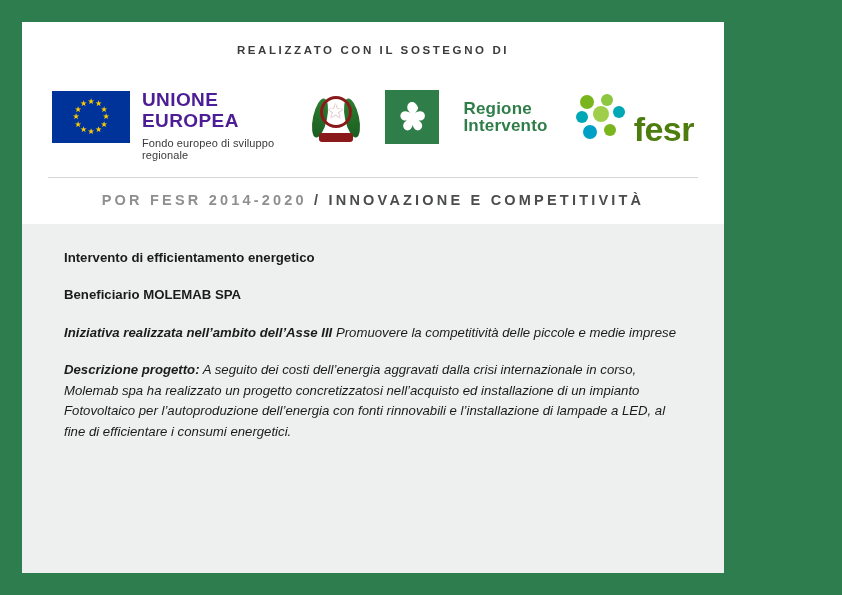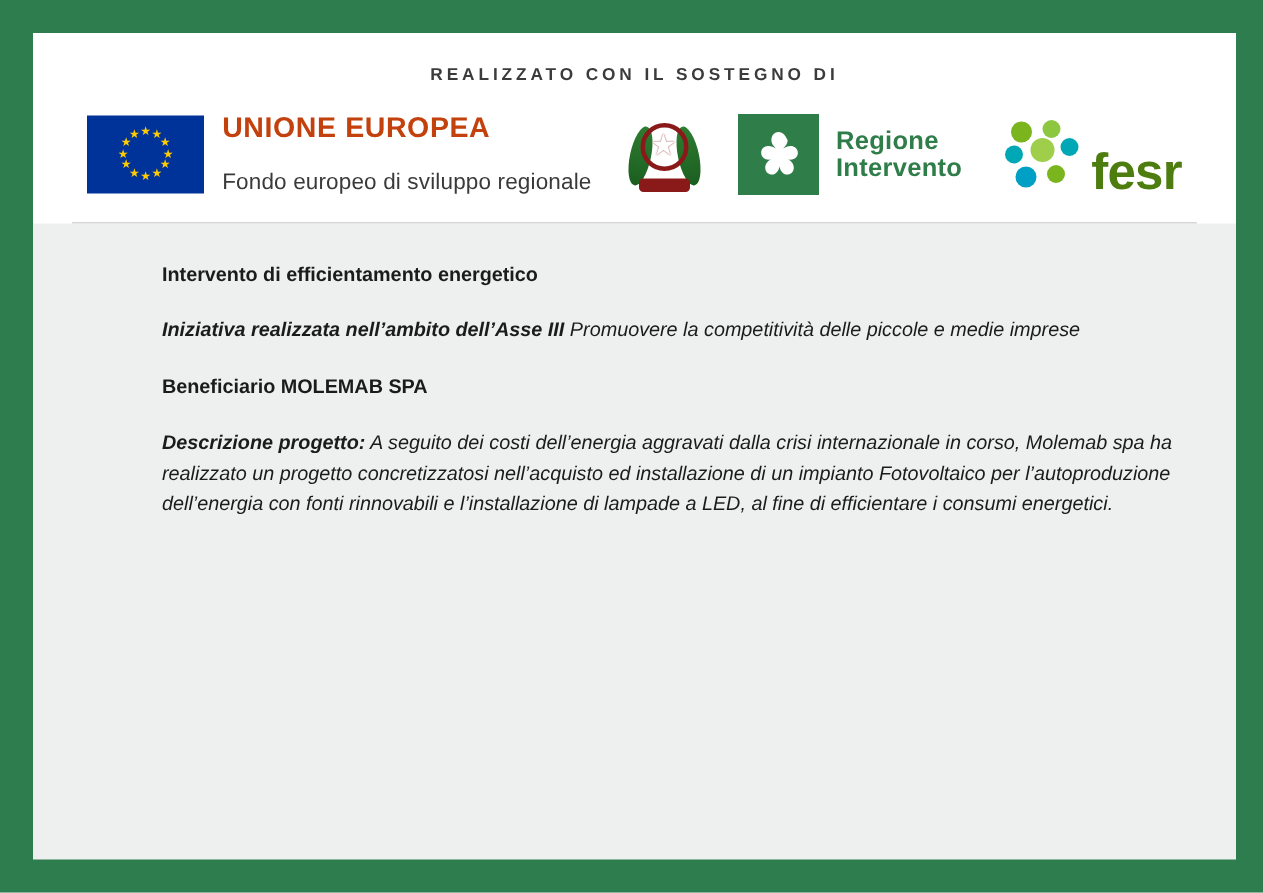--- a/index.html
+++ b/index.html
@@ -10,21 +10,21 @@
     width: 842px;
     height: 595px;
     background: #2e7d4f;
     font-family: "Liberation Sans", sans-serif;
     overflow: hidden;
   }
   .page {
     position: absolute;
     left: 22px;
     top: 22px;
-    width: 802px;
+    width: 702px;
     height: 551px;
     background: #eef0f0;
     box-sizing: border-box;
     display: flex;
     flex-direction: column;
   }
   
   .header {
     background: #ffffff;
     padding: 22px 0 0 0;
@@ -62,28 +62,29 @@
     color: #ffcc00;
     font-size: 8px;
     line-height: 8px;
     width: 8px;
     height: 8px;
     text-align: center;
   }
   .eu-text-main {
     font-size: 19px;
     font-weight: bold;
-    color: #c2410c;
+    color: #4c1d95;
     letter-spacing: 0.4px;
     line-height: 1.1;
+    margin-top: 16px;
   }
   .eu-text-sub {
-    font-size: 15px;
+    font-size: 11px;
     color: #3a3a3a;
-    margin-top: 16px;
+    margin-top: 5px;
     letter-spacing: 0.1px;
   }
   
   .italy-emblem {
     width: 46px;
     height: 54px;
     position: relative;
     flex: none;
   }
   .italy-emblem .ring {
@@ -129,21 +130,21 @@
     bottom: 2px;
     width: 34px;
     height: 9px;
     background: #8a1a1a;
     border-radius: 3px;
   }
   
   .lombardia {
     display: flex;
     align-items: center;
-    gap: 11px;
+    gap: 24px;
   }
   .lomb-mark {
     width: 54px;
     height: 54px;
     background: #2f7d49;
     position: relative;
     flex: none;
   }
   .lomb-rose {
     position: absolute;
@@ -195,21 +196,20 @@
     font-weight: bold;
   }
   .subheader .accent {
     color: #4a4c4d;
   }
   
   .body {
     flex: 1;
     padding: 24px 42px 10px 42px;
     color: #1b1b1b;
-    margin-left: 44px;
   }
   .para {
     font-size: 13.2px;
     line-height: 1.55;
     margin-bottom: 17px;
   }
   .b {
     font-weight: bold;
   }
   .bi {
@@ -286,32 +286,37 @@
             <circle cx="36" cy="37" r="6" fill="#7ab51d"></circle>
           </svg>
         </div>
         <div class="fesr-word">fesr</div>
       </div>
 
     </div>
 
     <div class="divider"></div>
 
+    <div class="subheader">
+      <span>POR FESR 2014-2020</span>
+      <span class="accent">/</span>
+      <span class="accent">INNOVAZIONE E COMPETITIVITÀ</span>
+    </div>
   </div>
 
   <div class="body">
 
     <div class="para b">Intervento di efficientamento energetico</div>
+
+    <div class="para b">Beneficiario MOLEMAB SPA</div>
 
     <div class="para">
       <span class="bi">Iniziativa realizzata nell’ambito dell’Asse III</span><span class="i"> Promuovere la competitività delle piccole e medie imprese</span>
     </div>
 
-    <div class="para b">Beneficiario MOLEMAB SPA</div>
-
 
 
     <div class="para">
       <span class="bi">Descrizione progetto:</span><span class="i"> A seguito dei costi dell’energia aggravati dalla crisi internazionale in corso, Molemab spa ha realizzato un progetto concretizzatosi nell’acquisto ed installazione di un impianto Fotovoltaico per l’autoproduzione dell’energia con fonti rinnovabili e l’installazione di lampade a LED, al fine di efficientare i consumi energetici.</span>
     </div>
 
   </div>
 </div>
 
 </body></html>

